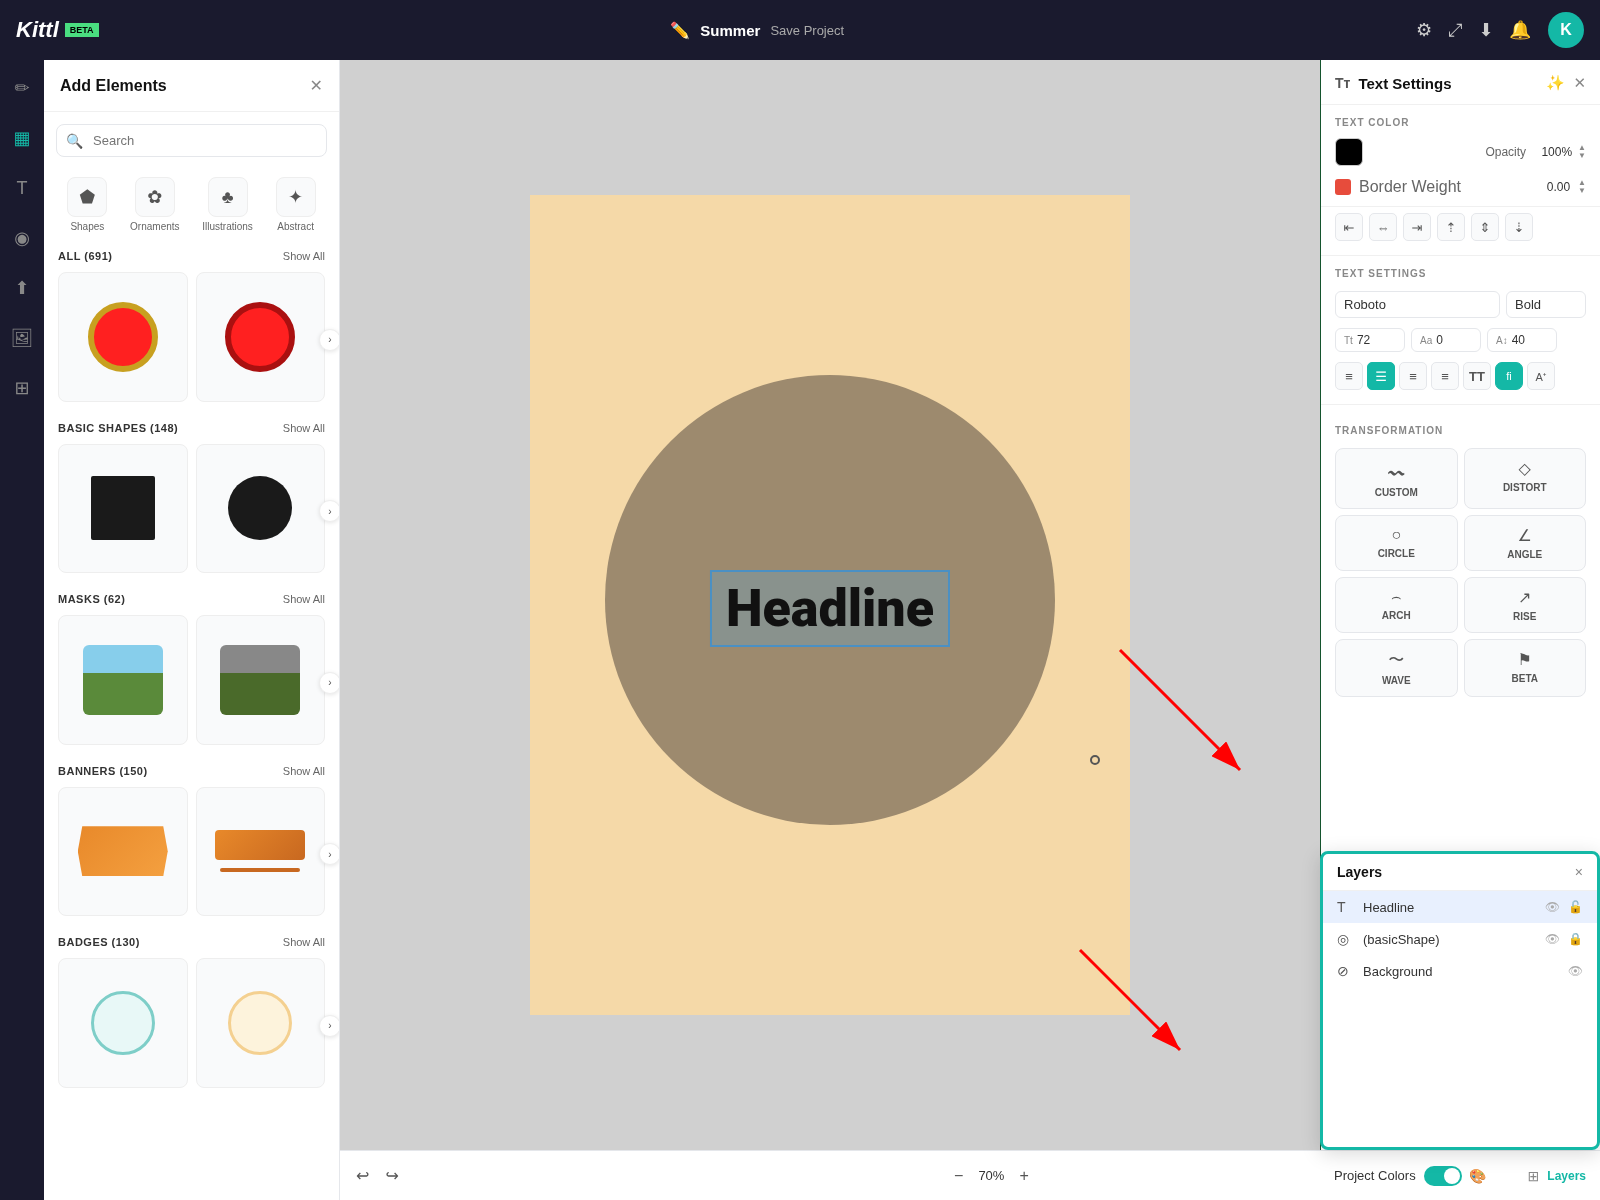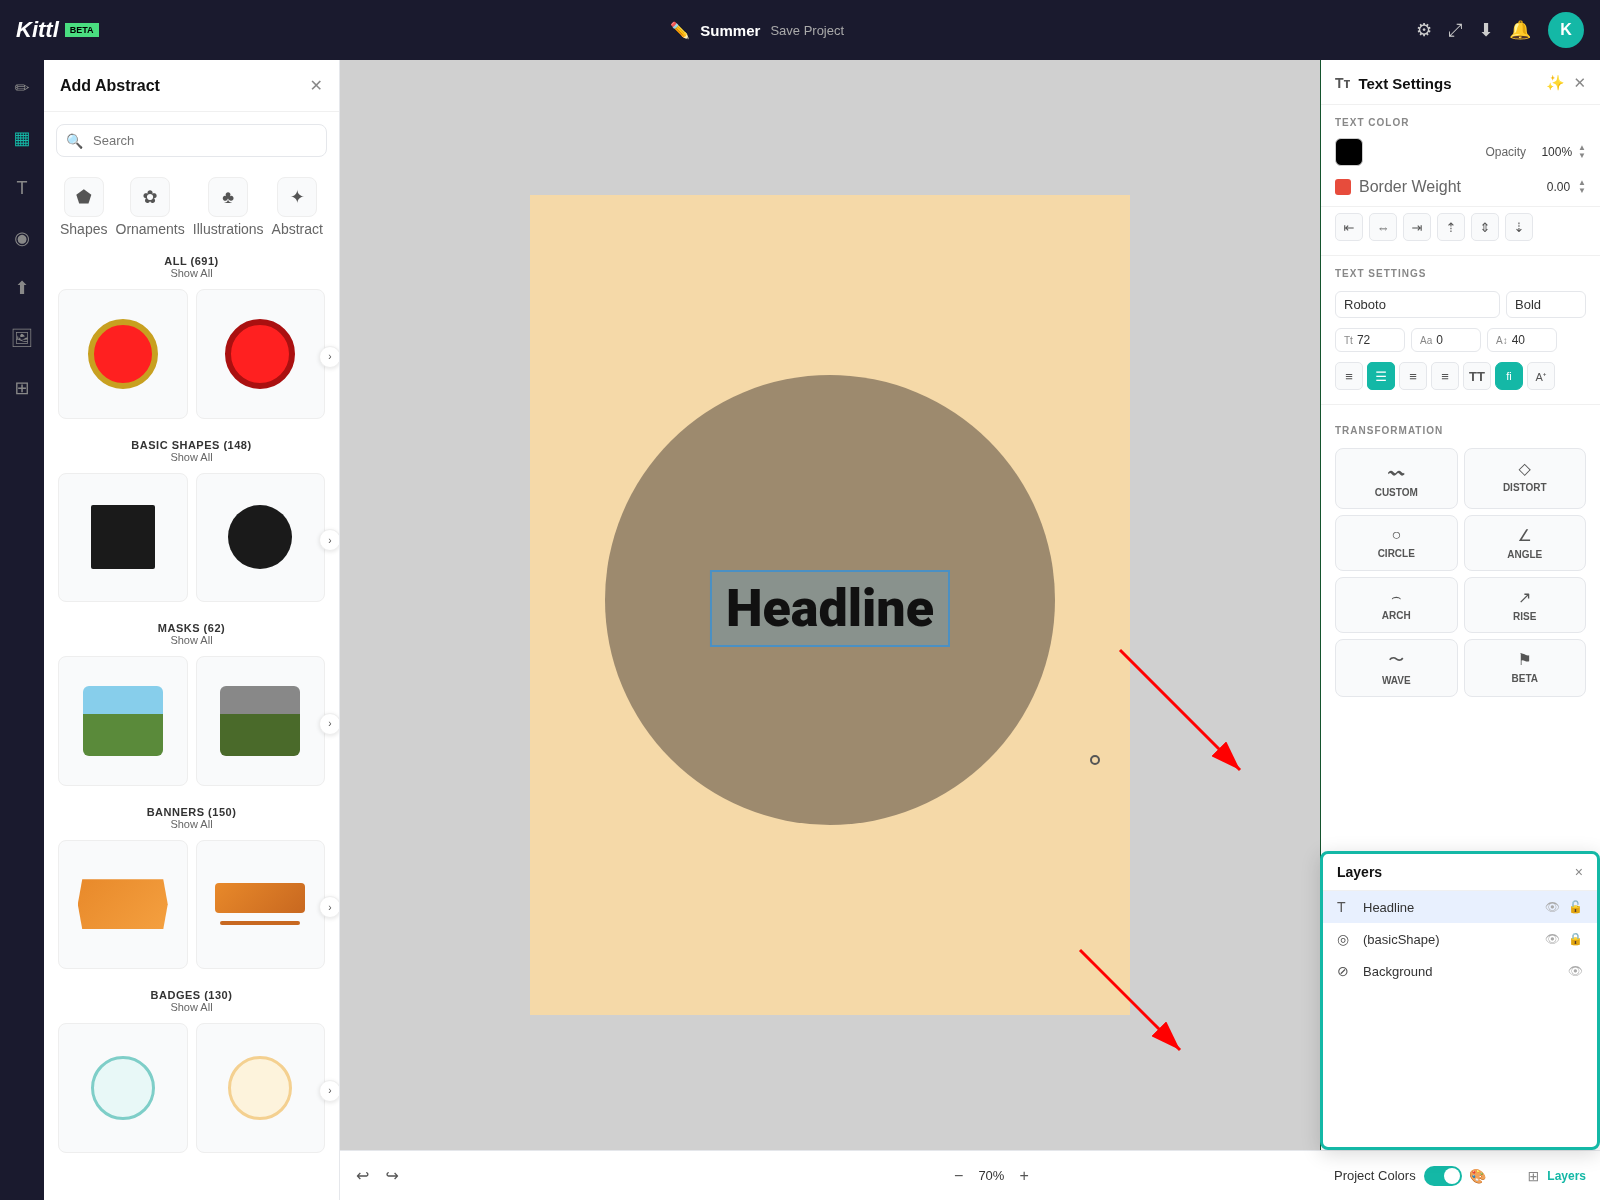--- a/index.html
+++ b/index.html
@@ -37,22 +37,22 @@
     }
     .panel-header { display: flex; justify-content: space-between; align-items: center; padding: 16px; border-bottom: 1px solid #f0f0f0; }
     .panel-title { font-size: 16px; font-weight: 700; color: #111; }
     .panel-close { color: #888; font-size: 16px; cursor: pointer; }
     .search-bar { margin: 12px; position: relative; }
     .search-bar input { width: 100%; padding: 8px 12px 8px 36px; border: 1px solid #e5e7eb; border-radius: 8px; font-size: 13px; outline: none; color: #555; }
     .search-bar .search-icon { position: absolute; left: 10px; top: 50%; transform: translateY(-50%); color: #aaa; font-size: 14px; }
     .category-icons { display: flex; justify-content: space-around; padding: 8px 12px; }
     .cat-item { display: flex; flex-direction: column; align-items: center; gap: 4px; cursor: pointer; }
     .cat-icon { width: 40px; height: 40px; border-radius: 8px; background: #f9fafb; display: flex; align-items: center; justify-content: center; font-size: 18px; color: #555; border: 1px solid #eee; }
-    .cat-label { font-size: 14px; color: #666; }
-    .section-header { display: flex; justify-content: space-between; align-items: center; padding: 10px 14px 6px; flex-direction: column; }
+    .cat-label { font-size: 10px; color: #666; }
+    .section-header { display: flex; justify-content: space-between; align-items: center; padding: 10px 14px 6px; }
     .section-title { font-size: 11px; font-weight: 700; color: #333; letter-spacing: 0.5px; }
     .show-all { font-size: 11px; color: #666; cursor: pointer; }
     .items-grid { display: grid; grid-template-columns: 1fr 1fr; gap: 8px; padding: 4px 14px 10px; position: relative; }
     .item-thumb { width: 100%; aspect-ratio: 1; border-radius: 8px; overflow: hidden; border: 1px solid #eee; display: flex; align-items: center; justify-content: center; background: #f9fafb; }
     .grid-arrow { position: absolute; right: -2px; top: 50%; transform: translateY(-50%); background: white; border: 1px solid #eee; border-radius: 50%; width: 22px; height: 22px; display: flex; align-items: center; justify-content: center; font-size: 10px; color: #555; cursor: pointer; box-shadow: 0 1px 4px rgba(0,0,0,0.1); }
 
     
     .shape-ornament1 { width: 70px; height: 70px; border-radius: 50%; border: 6px solid #c8a020; background: #ff2020; }
     .shape-ornament2 { width: 70px; height: 70px; border-radius: 50%; border: 6px solid #aa1010; background: #ff2020; }
     .shape-rect { width: 64px; height: 64px; background: #1a1a1a; border-radius: 2px; }
@@ -201,21 +201,21 @@
   <div class="left-icon active">▦</div>
   <div class="left-icon">T</div>
   <div class="left-icon">◉</div>
   <div class="left-icon">⬆</div>
   <div class="left-icon">🖼</div>
   <div class="left-icon">⊞</div>
 </div>
 
 <div id="left-panel">
   <div class="panel-header">
-    <span class="panel-title">Add Abstract</span>
+    <span class="panel-title">Add Elements</span>
     <span class="panel-close">✕</span>
   </div>
 
   <div class="search-bar">
     <span class="search-icon">🔍</span>
     <input type="text" placeholder="Search" style="">
   </div>
 
   <div class="category-icons">
     <div class="cat-item">

